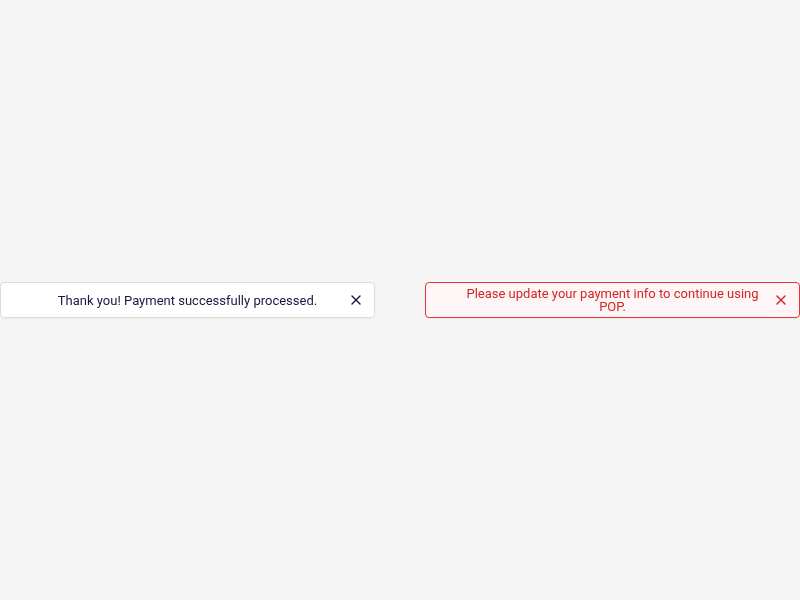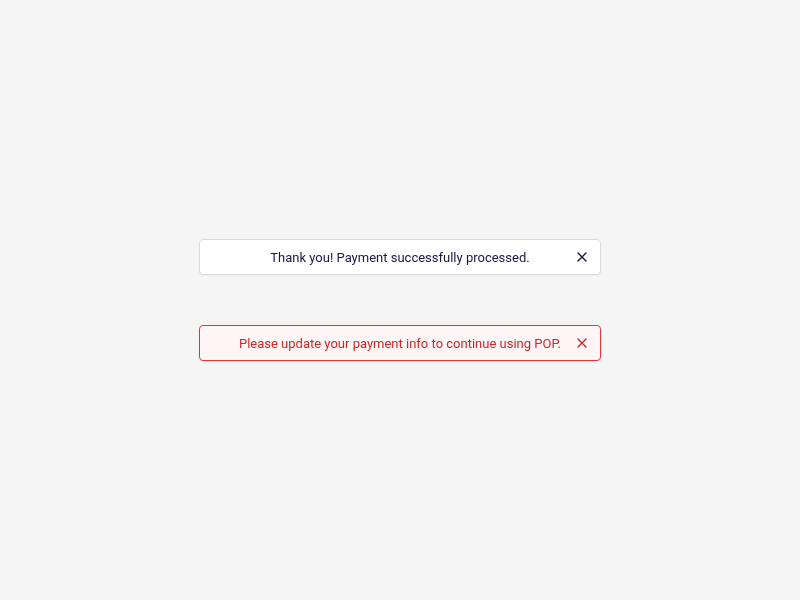--- a/index.html
+++ b/index.html
@@ -7,21 +7,21 @@
   body {
     background: #f5f5f5;
     font-family: -apple-system, BlinkMacSystemFont, "Segoe UI", Roboto, Helvetica, Arial, sans-serif;
     display: flex;
     align-items: center;
     justify-content: center;
   }
   .stack {
     width: 100%;
     display: flex;
-    flex-direction: column;
+    flex-direction: row;
     align-items: center;
     gap: 50px;
   }
   .toast {
     width: 402px;
     height: 36px;
     border-radius: 4px;
     display: flex;
     align-items: center;
     position: relative;

